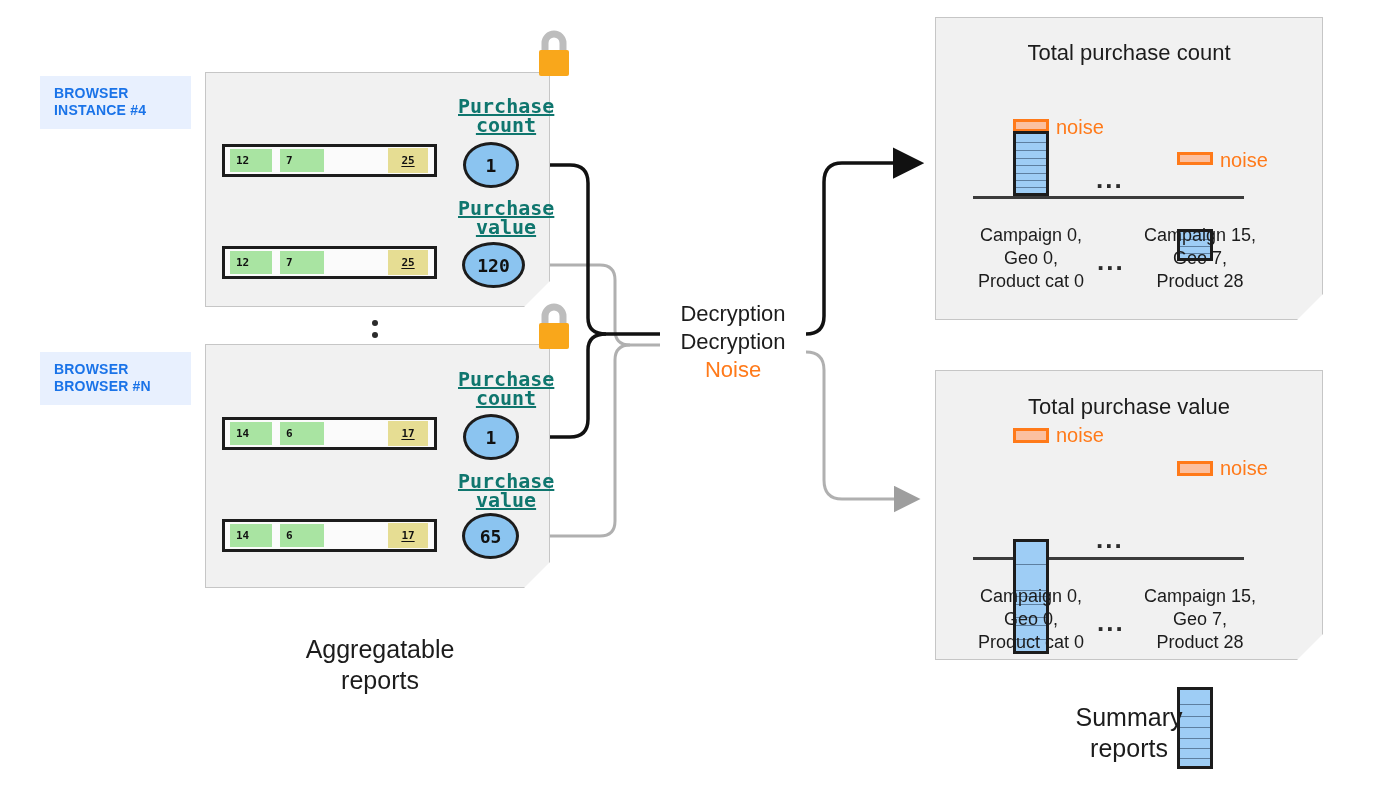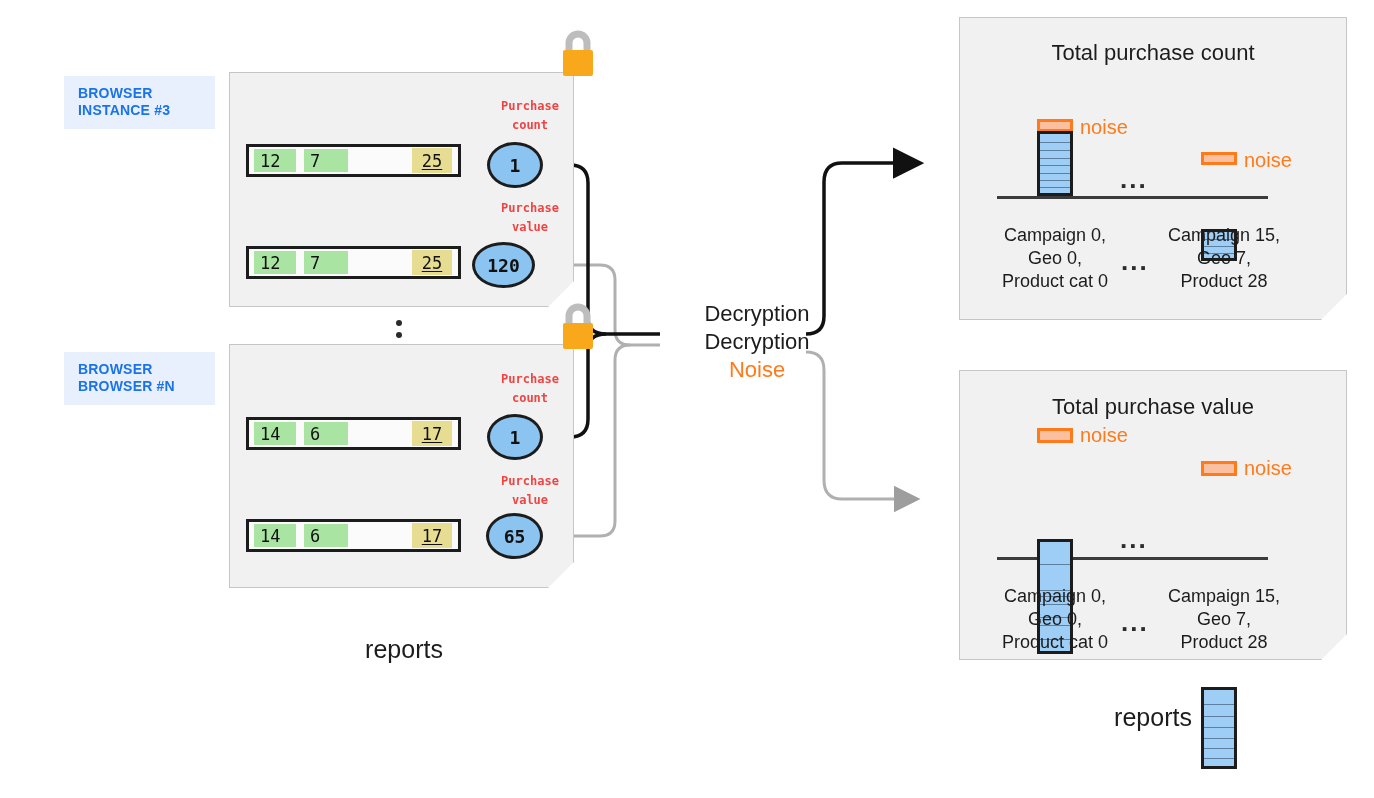--- a/index.html
+++ b/index.html
@@ -1,40 +1,40 @@
 <!DOCTYPE html>
 <html><head>
 <meta charset="utf-8">
 <style>
   html,body{margin:0;padding:0;background:#ffffff;}
   body{width:1374px;height:798px;position:relative;overflow:hidden;
        font-family:"Liberation Sans",sans-serif;color:#202020;}
-  .abs{position:absolute;margin-left:24px;}
+  .abs{position:absolute;}
 
   
   .inst-tag{background:#e8f0fe;color:#1a73e8;font-weight:bold;font-size:14px;
             line-height:17px;letter-spacing:.2px;padding:9px 12px 10px 14px;}
 
   
   .panel{background:#f1f1f1;border:1px solid #c6c6c6;box-sizing:border-box;}
   .panel-fold{clip-path:polygon(0 0,100% 0,100% calc(100% - 26px),calc(100% - 26px) 100%,0 100%);}
 
   
   .rpt{border:3px solid #1c1c1c;background:#fbfbfb;box-sizing:border-box;
        display:flex;align-items:center;}
-  .cell{font-family:"DejaVu Sans Mono","Liberation Mono",monospace;font-size:17px;
-        color:#111;display:flex;align-items:center;box-sizing:border-box;}
+  .cell{font-family:"DejaVu Sans Mono","Liberation Mono",monospace;font-size:11px;
+        color:#111;display:flex;align-items:center;box-sizing:border-box;font-weight:bold;}
   .cell-green{background:#a9e4a2;}
   .cell-yellow{background:#e6dd93;justify-content:center;}
   .cell-yellow span{text-decoration:underline;text-underline-offset:2px;}
   .cell-blank{background:transparent;}
 
   
   .metric-label{font-family:"DejaVu Sans Mono","Liberation Mono",monospace;
-                font-size:12px;font-weight:bold;line-height:19px;color:#ef4444;}
+                font-size:20px;font-weight:bold;line-height:19px;color:#0f766e;text-decoration:underline;}
   .bubble{border:3px solid #1c1c1c;background:#8bc4f0;border-radius:50%;
           display:flex;align-items:center;justify-content:center;
           font-family:"DejaVu Sans Mono","Liberation Mono",monospace;
           font-size:18px;font-weight:bold;color:#111;box-sizing:border-box;}
 
   
   .vdots{display:flex;flex-direction:column;gap:6px;align-items:center;}
   .vdots i{width:6px;height:6px;border-radius:50%;background:#2b2b2b;display:block;}
 
   
@@ -81,21 +81,21 @@
     <path d="M519,437 H570 Q588,437 588,419 V350 Q588,334 606,334"></path>
   </g>
 
   <path d="M806,334 Q824,334 824,316 V182 Q824,163 842,163 H898" fill="none" stroke="#111111" stroke-width="3.5" marker-end="url(#arrB)"></path>
 
   <path d="M806,352 Q824,352 824,370 V480 Q824,499 842,499 H898" fill="none" stroke="#b0b0b0" stroke-width="3" marker-end="url(#arrG)"></path>
 </svg>
 
 <div class="abs inst-tag" style="left:40px;top:76px;width:125px;">
   <div>BROWSER</div>
-  <div>INSTANCE #3</div>
+  <div>INSTANCE #4</div>
 </div>
 
 <div class="abs panel panel-fold" style="left:205px;top:72px;width:345px;height:235px;"></div>
 
 <div class="abs" style="left:531px;top:27px;">
   <svg width="46" height="52" viewBox="0 0 46 52">
     <path d="M14 24 V16 a9 9 0 0 1 18 0 V24" fill="none" stroke="#bdbdbd" stroke-width="7"></path>
     <rect x="8" y="23" width="30" height="26" rx="2" fill="#f9a71b"></rect>
   </svg>
 </div>
@@ -119,21 +119,21 @@
   <div class="cell cell-green" style="width:44px;height:23px;margin-left:8px;padding-left:6px;">7</div>
   <div class="cell cell-blank" style="flex:1;"></div>
   <div class="cell cell-yellow" style="width:40px;height:25px;margin-right:6px;">
       <span>25</span>
     </div>
 </div>
 <div class="abs metric-label" style="left:458px;top:199px;width:96px;text-align:center;">
   <div>Purchase</div>
   <div>value</div>
 </div>
-<div class="abs bubble" style="left:448px;top:242px;width:63px;height:46px;">120</div>
+<div class="abs bubble" style="left:462px;top:242px;width:63px;height:46px;">120</div>
 
 <div class="abs vdots" style="left:372px;top:320px;">
     <i></i>
     <i></i>
     <i></i>
   </div>
 
 <div class="abs inst-tag" style="left:40px;top:352px;width:125px;">
   <div>BROWSER</div>
   <div>BROWSER #N</div>
@@ -260,18 +260,20 @@
   <div>Product cat 0</div>
 </div>
 <div class="abs hdots" style="left:1097px;top:609px;">...</div>
 <div class="abs cat" style="left:1132px;top:585px;width:136px;">
   <div>Campaign 15,</div>
   <div>Geo 7,</div>
   <div>Product 28</div>
 </div>
 
 <div class="abs caption" style="left:230px;top:634px;width:300px;">
+  <div>Aggregatable</div>
   <div>reports</div>
 </div>
 
 <div class="abs caption" style="left:979px;top:702px;width:300px;">
+  <div>Summary</div>
   <div>reports</div>
 </div>
 
 </body></html>

